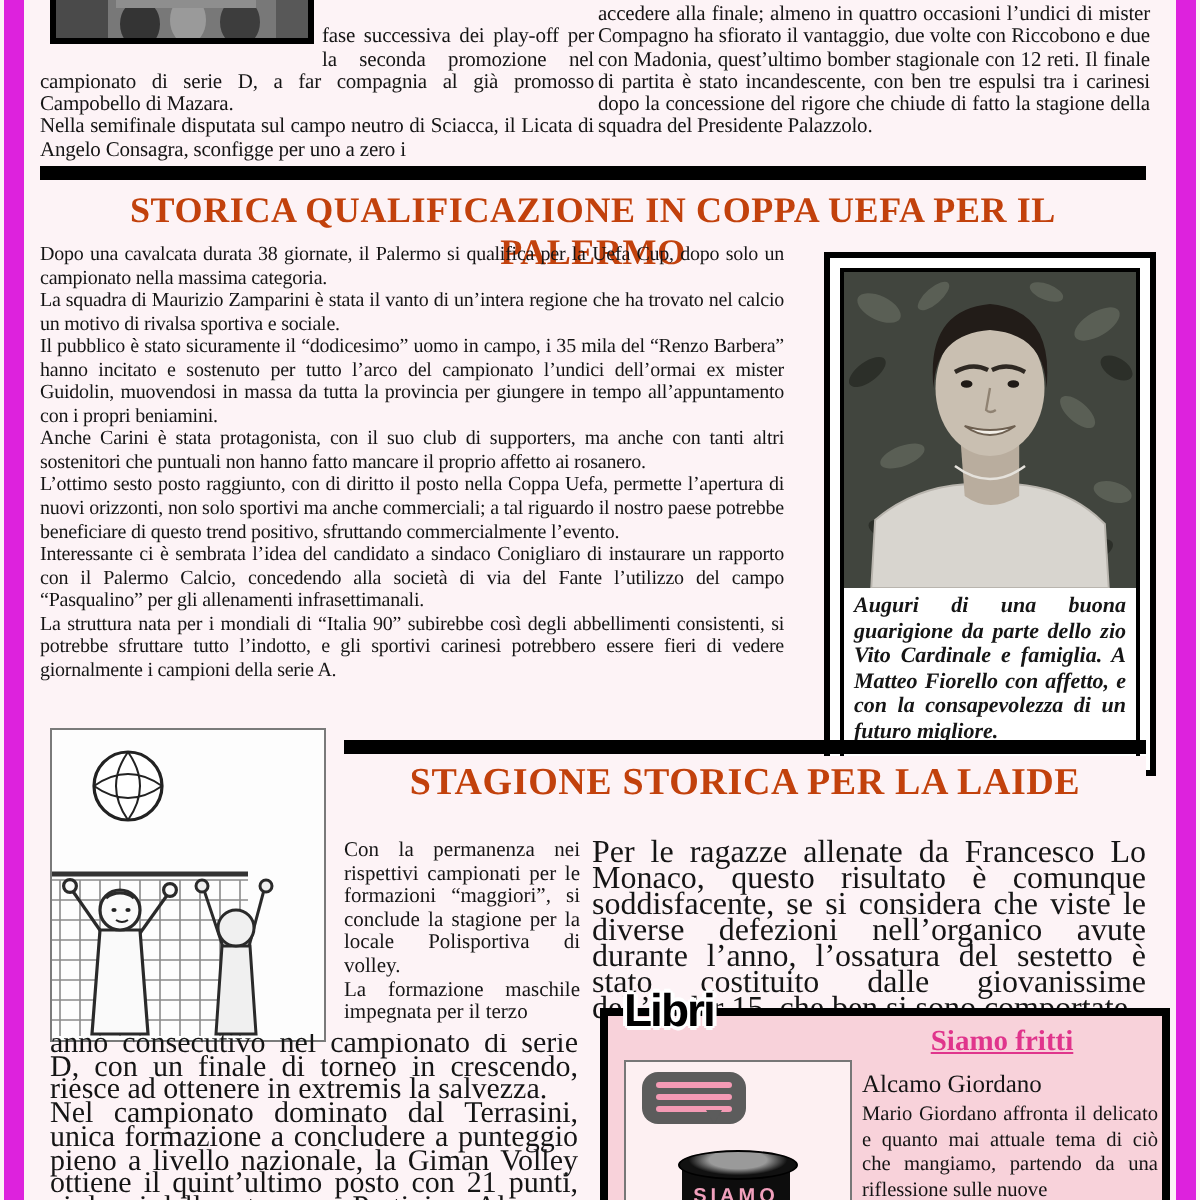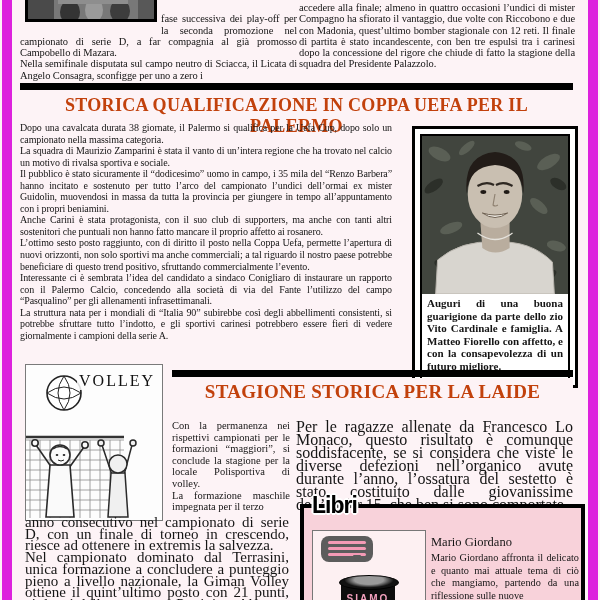--- a/index.html
+++ b/index.html
@@ -18,21 +18,21 @@
     font-weight:bold;font-size:18px;color:#c2410c;text-align:center;
     background:#fdf3f6;height:28px;letter-spacing:.3px;padding-top:3px
   }
   .hl2{font-size:19px;height:34px}
   .body1{font-size:10px;line-height:11.55px;letter-spacing:-0.12px}
   .top-photo{left:25px;top:0;width:126px;height:19px;border:3px solid #000;border-top:0;background:#777}
   .top-photo svg{display:block}
   .photo-box{left:412px;top:126px;width:150px;border:3px solid #000;background:#fff;padding:5px}
   .photo-inner{border:2px solid #000;background:#fff}
   .portrait{display:block;width:100%;height:158px}
-  .caption{font-weight:bold;font-size:11px;line-height:12.6px;padding:3px 5px 5px}
+  .caption{font-weight:bold;font-style:italic;font-size:11px;line-height:12.6px;padding:3px 5px 5px}
   .volley-box{left:25px;top:364px;width:136px;height:155px;border:1px solid #7a7a7a;background:#fdfdfd;overflow:hidden}
   .volley-label{position:absolute;top:7px;right:5px;font-size:16px;letter-spacing:2px;color:#111;background:rgba(253,253,253,.85);padding:0 2px}
   .midcol{font-size:10.5px;line-height:11.6px}
   .rightcol2{font-size:16px;line-height:13px}
   .contcol{font-size:15px;line-height:11.7px;height:84px;overflow:hidden}
   .libri-box{left:300px;top:504px;width:277px;height:96px;border:4px solid #000;background:#f8d2da}
   .libri-logo{
     position:absolute;left:8px;top:-16px;
     font-family:"Liberation Sans",sans-serif;font-weight:bold;
     font-size:23px;color:#000;letter-spacing:-1px;
@@ -150,21 +150,20 @@
     <path d="M32,95 q3,2 6,0" stroke="#222" stroke-width="1" fill="none"></path>
     <g stroke="#2a2a2a" stroke-width="1.5" fill="#f0f0f0">
       <path d="M86,110 L76,80" fill="none"></path>
         <circle cx="75" cy="78" r="3"></circle>
       <path d="M98,110 L106,80" fill="none"></path>
         <circle cx="107" cy="78" r="3"></circle>
       <path d="M85,108 L82,152 L102,152 L99,108 Z"></path>
       <circle cx="92" cy="99" r="9"></circle>
     </g>
   </svg>
-  <div class="volley-label">VOLLEY</div>
 </div>
 
 <div class="abs hbar" style="left:172px;top:370px;width:401px"></div>
 <div class="abs headline hl2" style="left:172px;top:378px;width:401px">STAGIONE STORICA PER LA LAIDE</div>
 
 <div class="abs jtext midcol" style="left:172px;top:420px;width:118px">Con la permanenza nei rispettivi campionati per le formazioni “maggiori”, si conclude la stagione per la locale Polisportiva di volley.
 La formazione maschile impegnata per il terzo</div>
 <div class="abs jtext rightcol2" style="left:296px;top:420px;width:277px">Per le ragazze allenate da Francesco Lo Monaco, questo risultato è comunque soddisfacente, se si considera che viste le diverse defezioni nell’organico avute durante l’anno, l’ossatura del sestetto è stato costituito dalle giovanissime dell’under 15, che ben si sono comportate.</div>
 <div class="abs jtext contcol" style="left:25px;top:517px;width:264px">anno consecutivo nel campionato di serie D, con un finale di torneo in crescendo, riesce ad ottenere in extremis la salvezza.
 Nel campionato dominato dal Terrasini, unica formazione a concludere a punteggio pieno a livello nazionale, la Giman Volley ottiene il quint’ultimo posto con 21 punti, ai danni delle retrocesse Partinico, Alcamo, Mazara e Palermo</div>
@@ -177,15 +176,16 @@
       <div class="bub-line"></div>
       <div class="bub-line"></div>
     </div>
     <div class="can">
       <div class="can-body">
         <span class="can-text">SIAMO</span>
       </div>
       <div class="can-rim"></div>
     </div>
   </div>
-  <div class="book-author">Mario Giordano</div>
+  <div class="book-title">Siamo fritti</div>
+  <div class="book-author">Alcamo Giordano</div>
   <div class="book-review jtext">Mario Giordano affronta il delicato e quanto mai attuale tema di ciò che mangiamo, partendo da una riflessione sulle nuove</div>
 </div>
 
 </body></html>

